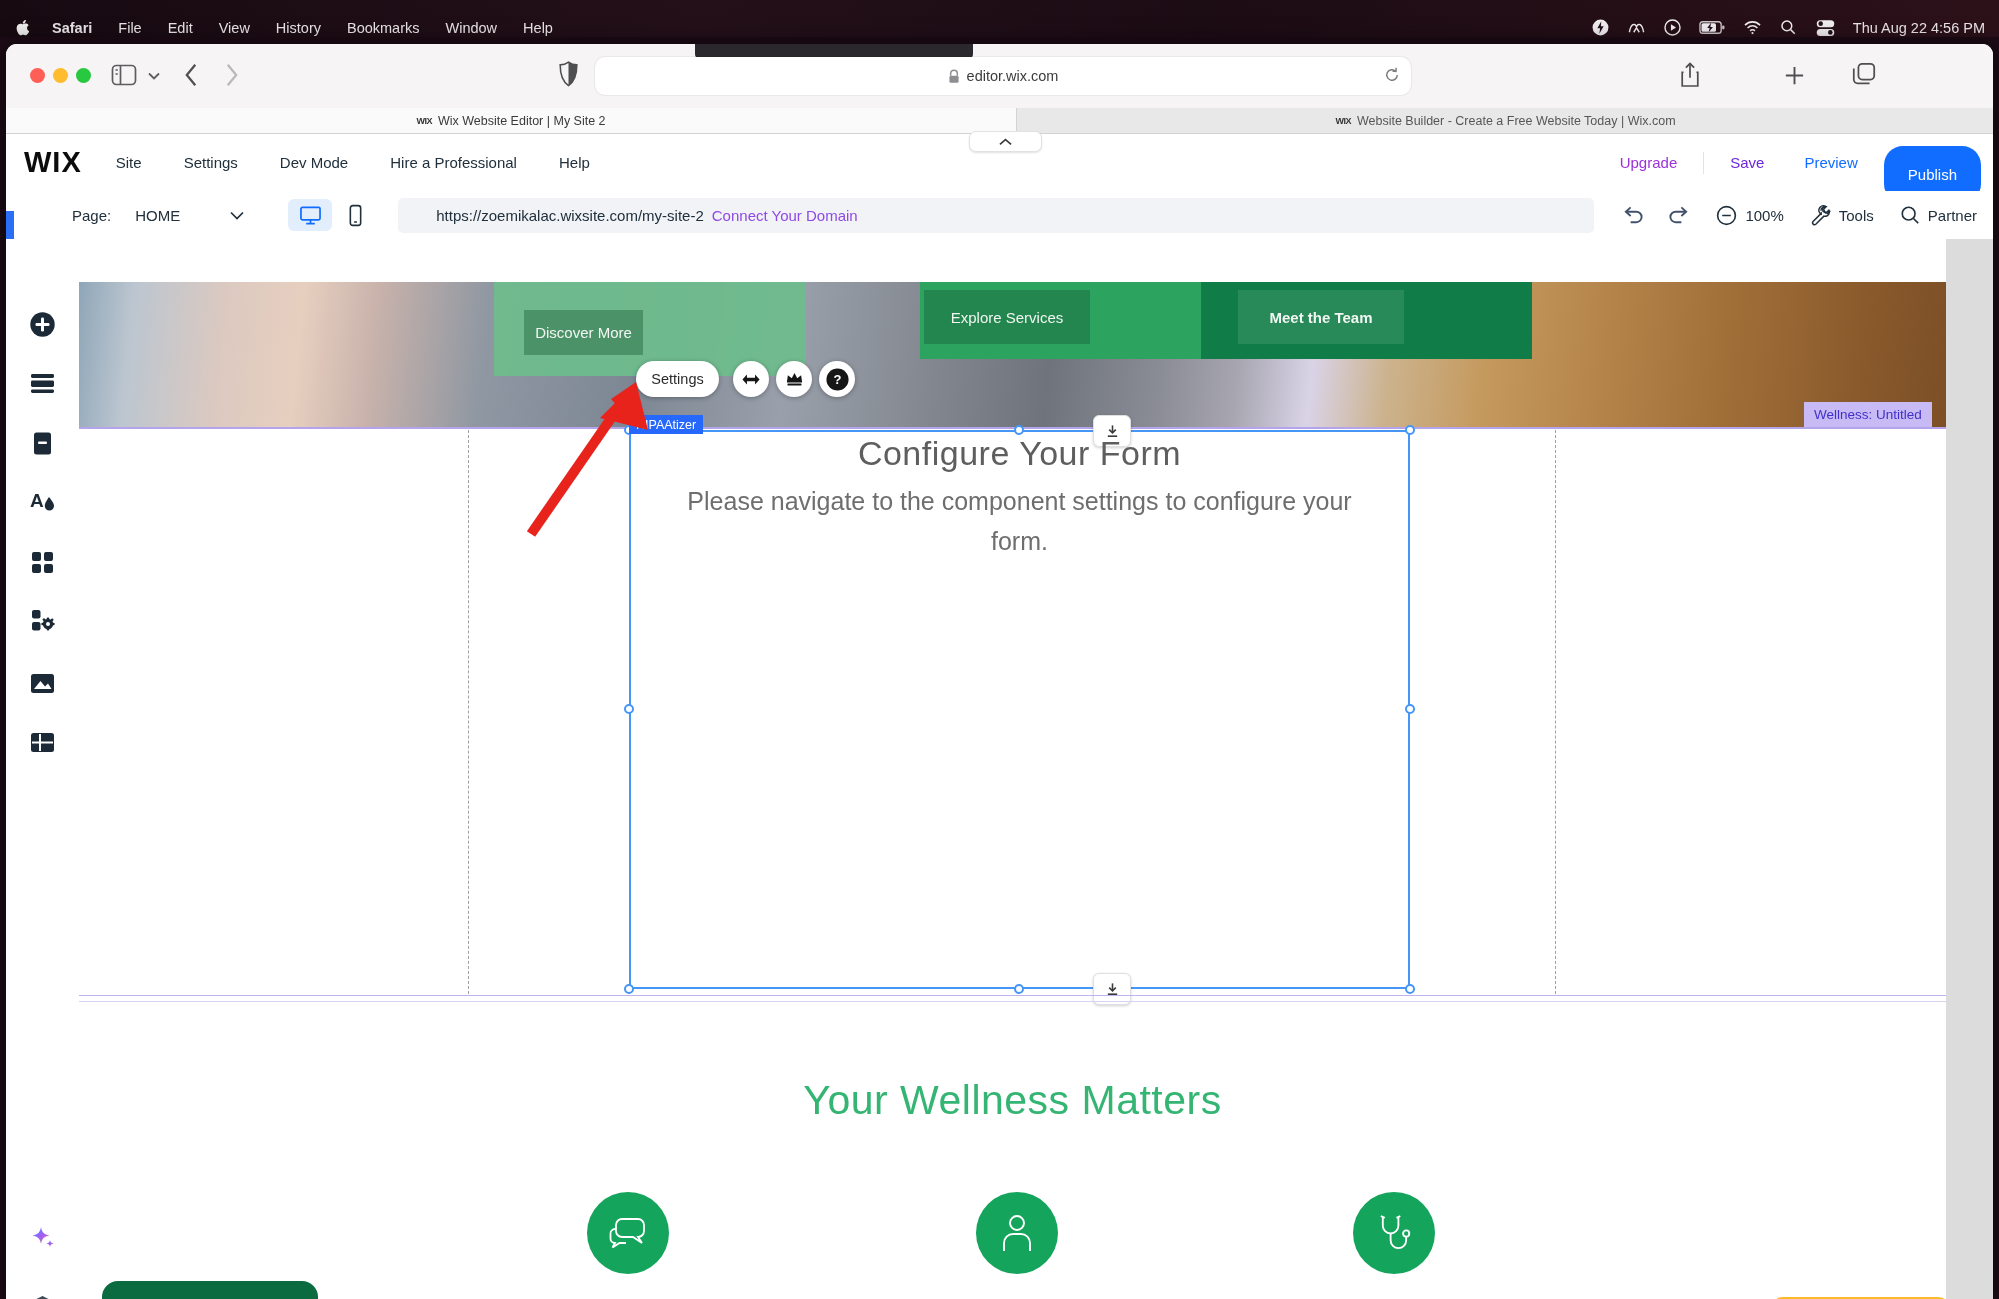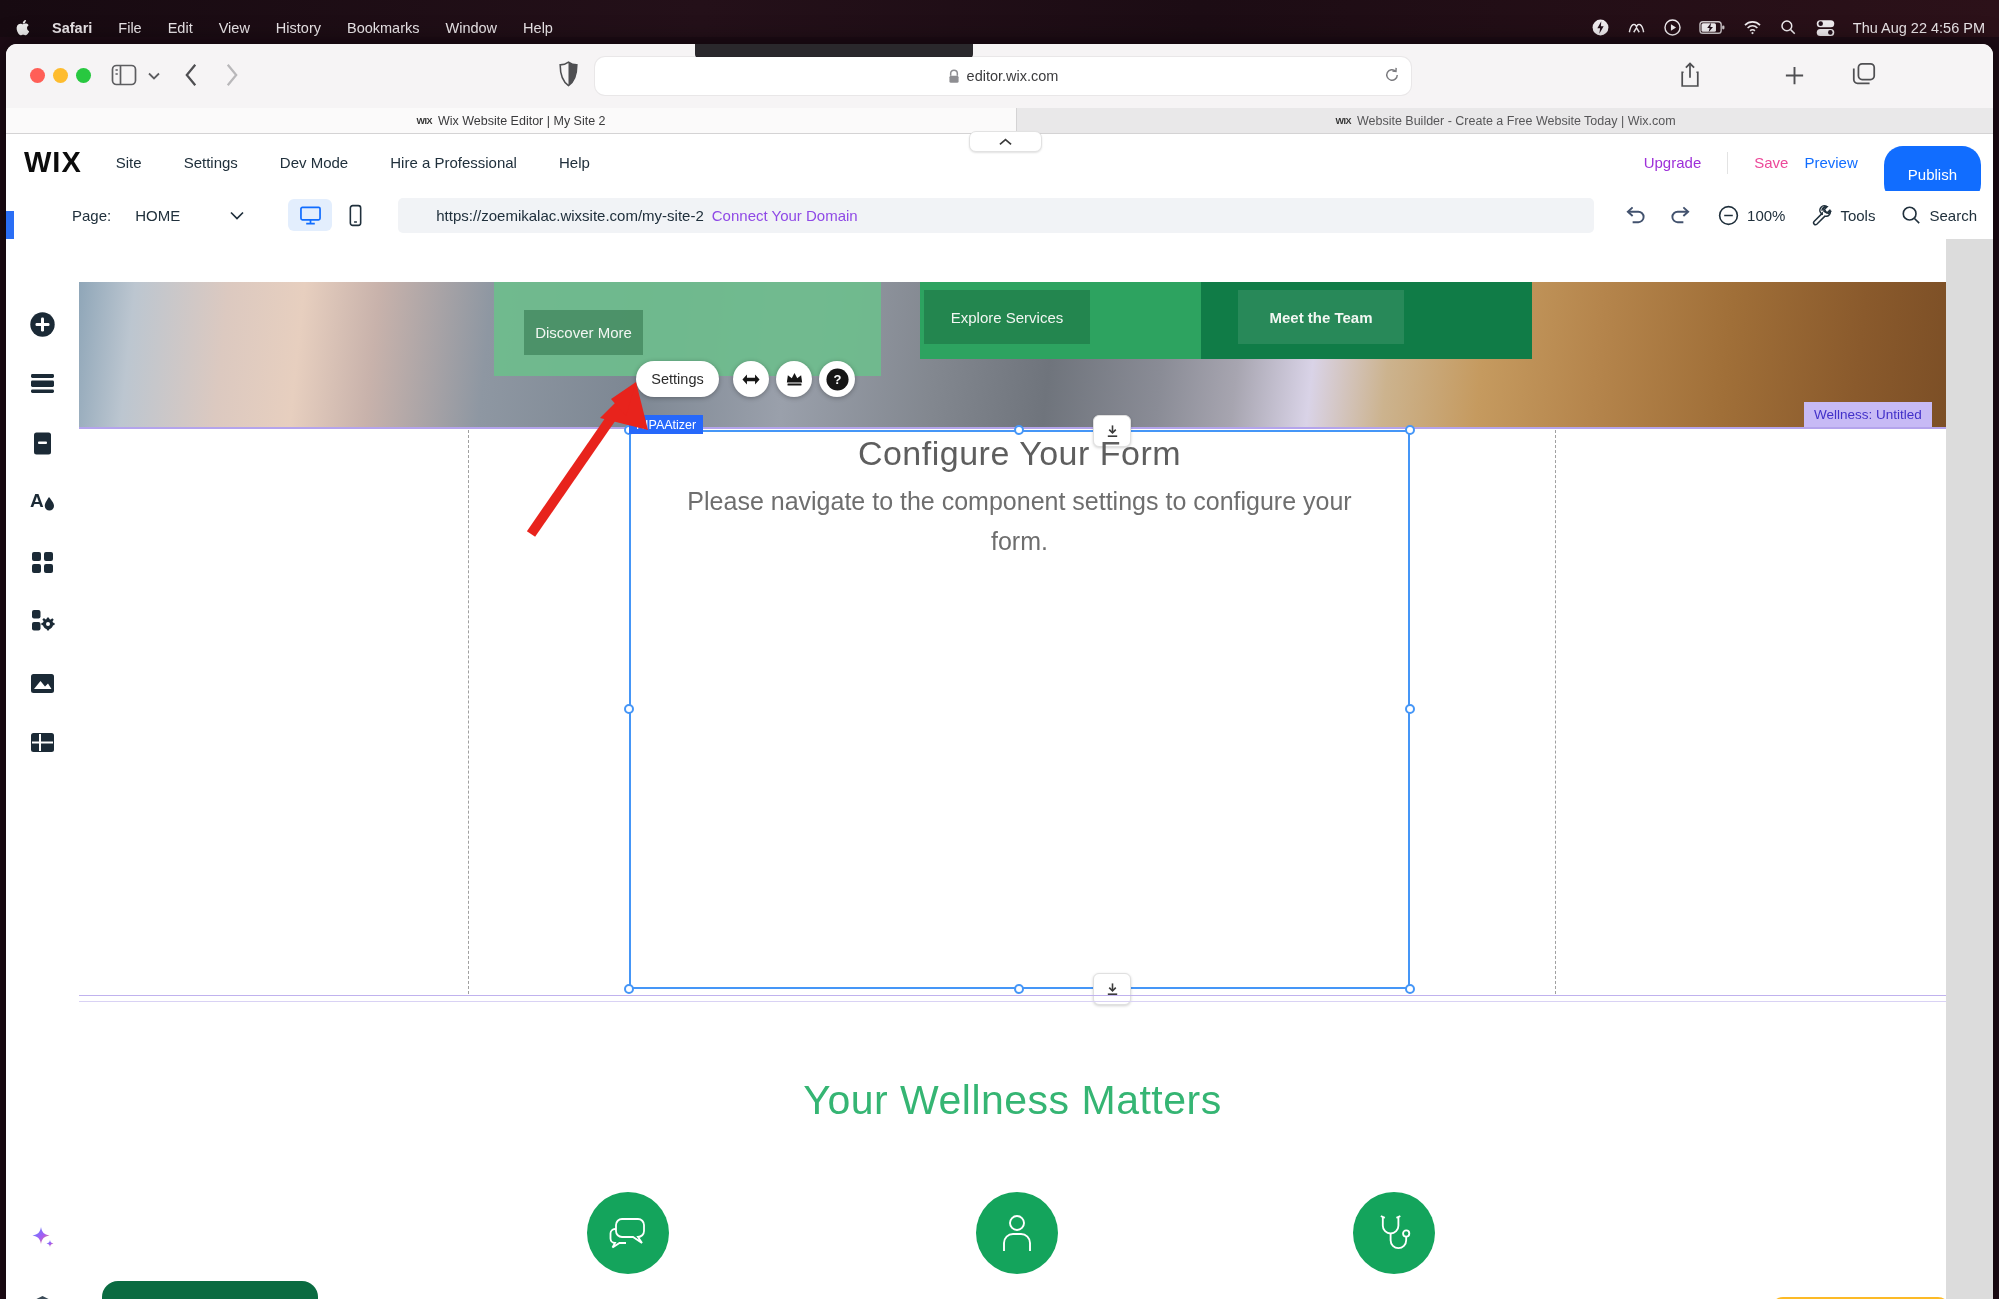--- a/index.html
+++ b/index.html
@@ -41,21 +41,21 @@
   .favicon{font-size:9px;font-weight:bold;color:#333;letter-spacing:-.5px;}
 
   
   #wx-header{left:0;top:90px;width:100%;height:57px;background:#fff;border-bottom:1px solid #ededed;
      display:flex;align-items:center;color:#20303c;font-size:15px;}
   #wx-logo{font-weight:bold;font-size:29px;letter-spacing:1px;color:#0c0c0c;margin:0 34px 0 18px;}
   .wxmenu{margin-right:42px;cursor:pointer;white-space:nowrap;}
   #wx-right{margin-left:auto;display:flex;align-items:center;gap:0;padding-right:12px;}
   #btn-upgrade{color:#9e30d9;margin-right:26px;}
   #wx-sep{width:1px;height:22px;background:#e3e3e3;margin-right:26px;}
-  #btn-save{color:#ec4899;margin-right:16px;}
+  #btn-save{color:#6d28d9;margin-right:40px;}
   #btn-preview{color:#116dff;margin-right:26px;}
   #btn-publish{background:#116dff;color:#fff;border-radius:19px;padding:20px 24px;font-size:15px;margin-top:24px;}
 
   #wx-toolbar{left:0;top:147px;width:100%;height:48px;background:#fff;border-bottom:1px solid #e4e4e4;
     display:flex;align-items:center;font-size:15px;color:#20303c;}
   #pg-label{margin-left:66px;}
   #pg-value{margin-left:24px;}
   #pg-chev{margin-left:50px;}
   #dev-desktop{margin-left:44px;width:44px;height:32px;background:#e3eefd;border-radius:6px;
      display:flex;align-items:center;justify-content:center;}
@@ -69,21 +69,21 @@
   .sbic{left:23px;width:27px;height:27px;}
   #gutter{left:1940px;top:195px;width:59px;height:1104px;background:#dcdcdc;}
 
   #page{left:73px;top:195px;width:1867px;height:1104px;background:#ffffff;overflow:hidden;}
   
   #hero{left:0;top:43px;width:1867px;height:145px;
     background:linear-gradient(96deg,#8fa6b8 0%,#bcc6d0 3%,#dcc9c0 8%,#e7cfbf 12%,#c8b2ab 16%,
       #8e97a2 22%,#7d8793 30%,#9aa0ab 38%,#82878f 46%,#6f747c 52%,#8a8c96 58%,#a7a5b0 62%,
       #d9d3e7 66%,#ccb38e 70%,#c59a5f 75%,#b5854c 81%,#a06f38 88%,#8a5a2c 95%,#7c4f26 100%);}
   .panel{position:absolute;}
-  #panel1{left:415px;top:0;width:387px;height:94px;background:rgba(110,188,141,.93);}
+  #panel1{left:415px;top:0;width:312px;height:94px;background:rgba(110,188,141,.93);}
   #panel2{left:794px;top:0;width:312px;height:77px;background:#2da360;margin-left:47px;}
   #panel3{left:1122px;top:0;width:331px;height:77px;background:#107c47;}
   .hero-btn{position:absolute;display:flex;align-items:center;justify-content:center;
      color:#f2f6f2;font-size:15px;}
   #hbtn1{left:30px;top:28px;width:119px;height:45px;background:rgba(47,115,75,.55);}
   #hbtn2{left:4px;top:8px;width:166px;height:54px;background:rgba(10,60,35,.28);}
   #hbtn3{left:37px;top:8px;width:166px;height:54px;background:rgba(255,255,255,.10);font-weight:bold;}
   #section-badge{left:1725px;top:120px;height:25px;background:#c7baf5;color:#4130c9;
      font-size:13.5px;display:flex;align-items:center;padding:0 10px;}
 
@@ -359,21 +359,21 @@
               <path d="M14.5 6.5 a4.8 4.8 0 0 1 6-4.6 l-3 3 1.6 3.1 3.1 1.6 3-3" transform="translate(-2,0)"></path>
               <path d="M12.8 9.6 L3.5 18.9 a2.2 2.2 0 0 0 3.1 3.1 L15.9 12.7 a4.8 4.8 0 0 0 5.6-6.8 l-3.2 3.2 -3.4-1.8 -0.4-3.6 3.2-2.2 a4.8 4.8 0 0 0 -4.9 8.9 Z" fill="none"></path>
             </svg>
           <span>Tools</span>
         </span>
         <span class="tbgroup">
           <svg viewBox="0 0 22 22" width="20" height="20" fill="none" stroke="#20303c" stroke-width="1.8">
               <circle cx="9.5" cy="9.5" r="7"></circle>
               <line x1="14.8" y1="14.8" x2="20" y2="20"></line>
             </svg>
-          <span>Search</span>
+          <span>Partner</span>
         </span>
       </div>
     </div>
     <div class="abs" id="blue-strip"></div>
 
     <div class="abs" id="page">
 
       <div class="abs" id="hero">
         <div class="panel" id="panel1">
           <div class="hero-btn" id="hbtn1">Discover More</div>

